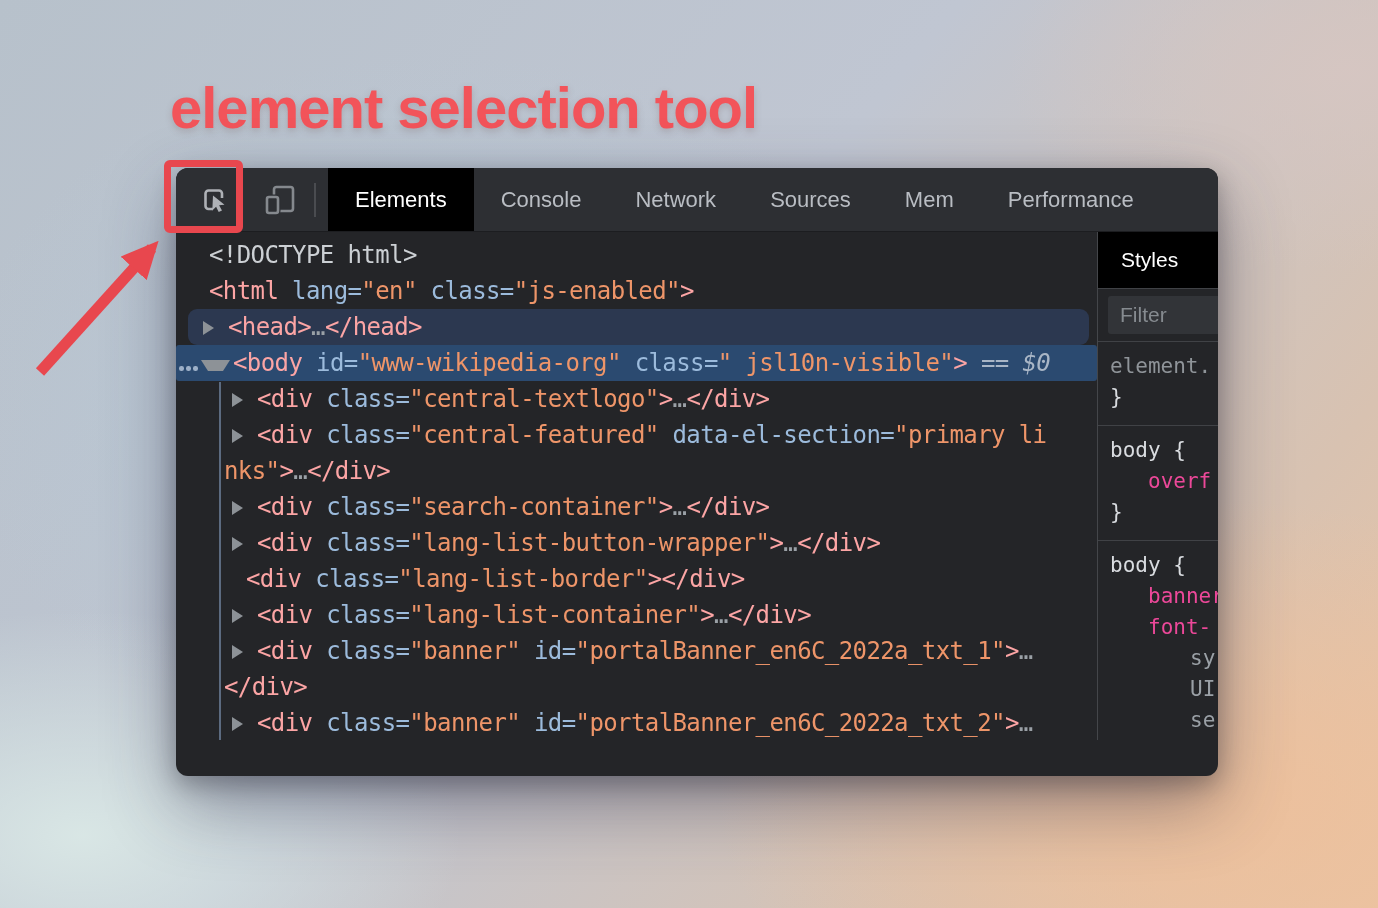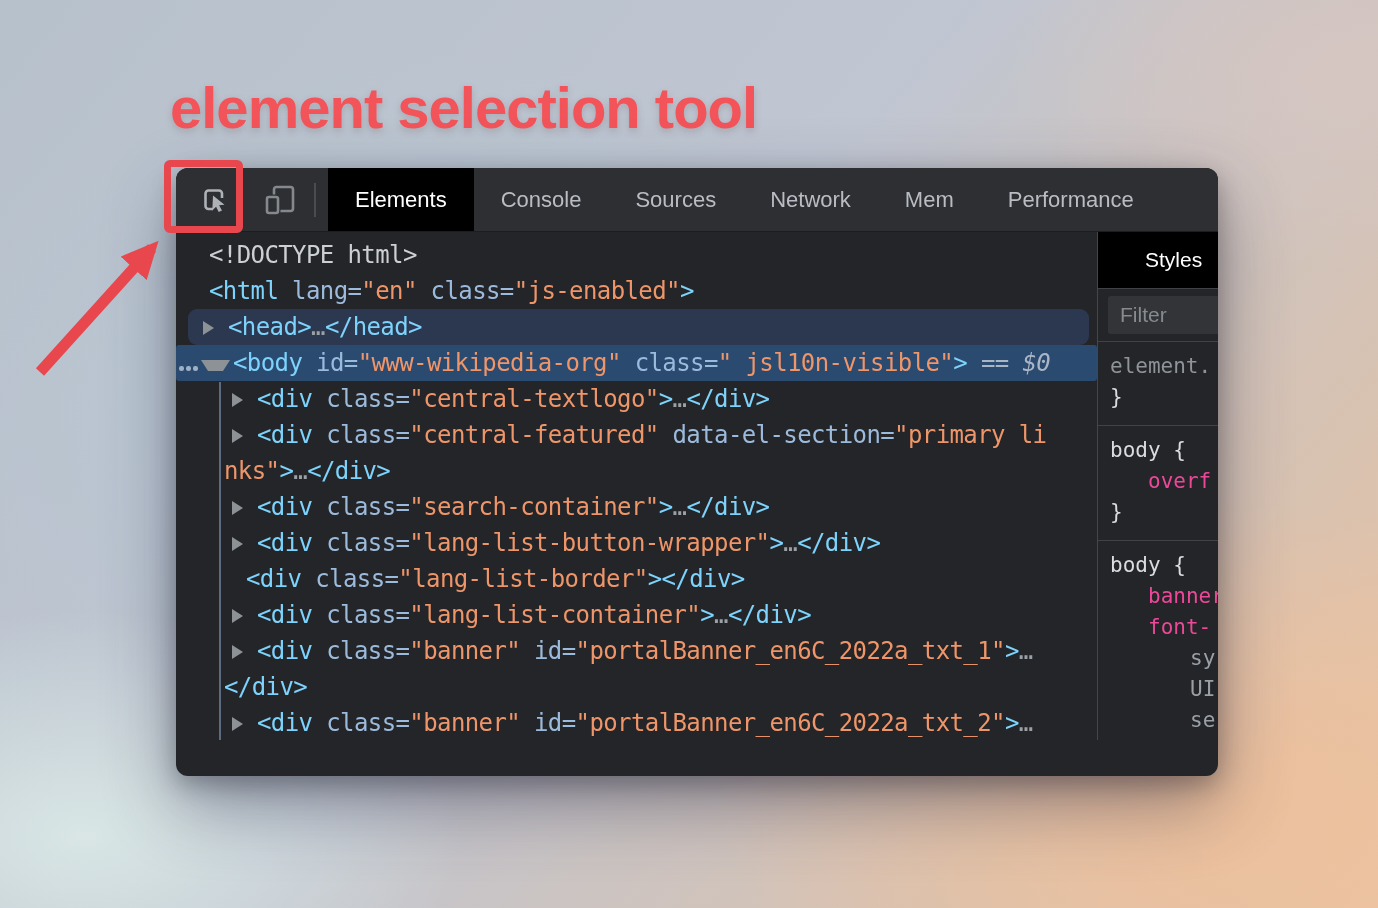--- a/index.html
+++ b/index.html
@@ -40,37 +40,37 @@
   
   .dom-tree{
     flex:1;position:relative;overflow:hidden;padding-top:5px;
     font-family:"DejaVu Sans Mono",monospace;font-size:24px;line-height:36px;
     letter-spacing:-0.6px;color:#ccd0d4;
   }
   .guide-line{position:absolute;left:43px;top:150px;bottom:0;width:1.5px;background:#66788f;opacity:.85;}
   .dom-row{white-space:nowrap;position:relative;cursor:pointer;}
   .dom-row.hover-row{background:#2c3850;border-radius:9px;margin-left:12px;margin-right:8px;}
   .dom-row.selected-row{background:#2b4a70;border-radius:3px;}
-  .c-tag{color:#7dd3fc;margin-top:16px;}
+  .c-tag{color:#fca5a5;margin-top:16px;}
   .c-attr{color:#9cbbdc;}
   .c-str{color:#ee9569;}
   .c-plain{color:#ccd0d4;}
   .c-ell{color:#9aa0a6;}
   .c-dim{color:#a9b6c6;font-style:italic;}
   .g-ar{display:inline-block;width:10px;height:0;border-left:11px solid #8d9297;
     border-top:7px solid transparent;border-bottom:7px solid transparent;margin-right:4px;}
   .g-ad{display:inline-block;width:15px;height:0;border-top:11px solid #8d9297;
     border-left:7.5px solid transparent;border-right:7.5px solid transparent;margin-right:3px;}
   .g-dots{display:inline-block;width:19px;height:5px;position:relative;margin-right:3px;}
   .g-dots::before{content:"";position:absolute;left:0;top:0;width:4.5px;height:4.5px;border-radius:50%;
     background:#9db0c8;box-shadow:7px 0 0 #9db0c8,14px 0 0 #9db0c8;}
 
   
   .styles-panel{width:120px;border-left:1px solid #44464a;background:#242528;overflow:hidden;}
-  .styles-tabbar{height:56px;background:#000;border-bottom:1px solid #404246;display:flex;align-items:center;padding-left:24px;}
+  .styles-tabbar{height:56px;background:#000;border-bottom:1px solid #404246;display:flex;align-items:center;}
   .styles-tab{color:#fff;font-size:21px;padding-left:23px;white-space:nowrap;cursor:pointer;}
   .filter-wrap{padding:7px 6px 7px 10px;border-bottom:1px solid #404246;}
   .filter-input{
     width:200px;height:38px;background:#323438;border:none;outline:none;border-radius:3px;
     font-family:"Liberation Sans",sans-serif;font-size:21px;color:#d5d8db;padding:0 12px;
   }
   .filter-input::placeholder{color:#868b90;}
   .style-section{
     padding:9px 0 12px 12px;border-bottom:1px solid #404246;
     font-family:"DejaVu Sans Mono",monospace;font-size:21px;line-height:31px;white-space:nowrap;
@@ -115,22 +115,22 @@
           <rect x="11" y="3" width="19" height="24" rx="2.5" fill="none" stroke="#85898e" stroke-width="2.6"></rect>
           <rect x="4" y="13" width="11" height="16" rx="2" fill="#2d2f33" stroke="#2d2f33" stroke-width="5"></rect>
           <rect x="4" y="13" width="11" height="16" rx="2" fill="#2d2f33" stroke="#85898e" stroke-width="2.6"></rect>
         </svg>
       </span>
     </div>
     <div class="toolbar-divider"></div>
     <div class="tabs" id="tabs">
         <div class="tab active">Elements</div>
         <div class="tab">Console</div>
+        <div class="tab">Network</div>
         <div class="tab">Sources</div>
-        <div class="tab">Network</div>
         <div class="tab">Mem</div>
         <div class="tab">Performance</div>
       </div>
   </div>
 
   <div class="content">
     <div class="dom-tree" id="dom-tree">
       <div class="guide-line"></div>
     <div class="dom-row" style="padding-left: 33px;"><span class="c-plain">&lt;!DOCTYPE html&gt;</span></div>
         <div class="dom-row" style="padding-left: 33px;"><span class="c-tag">&lt;html</span><span class="c-attr"> lang=</span><span class="c-str">"en"</span><span class="c-attr"> class=</span><span class="c-str">"js-enabled"</span><span class="c-tag">&gt;</span></div>

